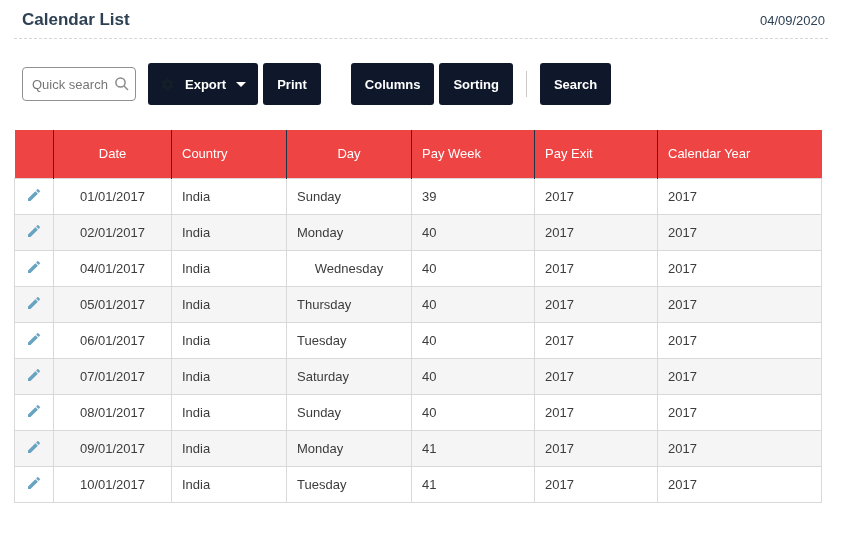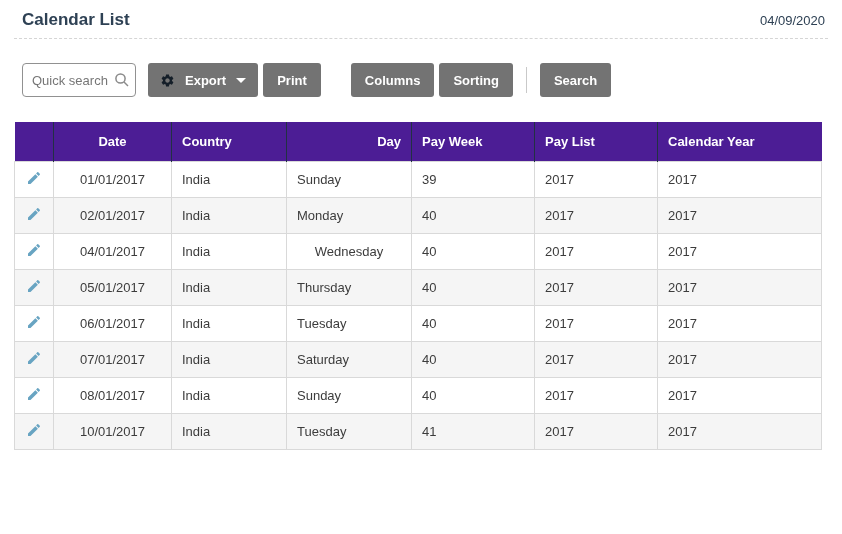--- a/index.html
+++ b/index.html
@@ -19,36 +19,36 @@
     padding: 24px 26px 0 22px; }
   .toolbar-left, .toolbar-right { display: flex; align-items: center; }
 
   .search-wrap { position: relative; margin-right: 12px; text-decoration: underline; }
   .search-input { width: 114px; height: 34px; border: 1px solid #919191; border-radius: 4px;
     padding: 0 26px 0 9px; font-size: 13px; color: #333;
     font-family: "Liberation Sans", sans-serif; outline: none; }
   .search-input::placeholder { color: #767676; }
   .magnifier { position: absolute; right: 6px; top: 9px; cursor: pointer; }
 
-  .btn { height: 34px; background: #737373; color: #ffffff; border: none; border-radius: 3px;
+  .btn { height: 42px; background: #0f172a; color: #ffffff; border: none; border-radius: 3px;
     font-size: 13px; font-weight: bold; padding: 0 14px; margin-right: 5px; cursor: pointer;
     font-family: "Liberation Sans", sans-serif; display: inline-flex; align-items: center; }
   .btn:last-child { margin-right: 0; }
   .btn-export { padding: 0 12px; }
   .gear { margin-right: 10px; display: inline-flex; }
   .caret-down { width: 0; height: 0; border-left: 5px solid transparent;
     border-right: 5px solid transparent; border-top: 5px solid #ffffff;
     display: inline-block; margin-left: 10px; }
   .group-gap { width: 25px; }
   .vdivider { width: 1px; height: 26px; background: #c9c9c9; margin: 0 13px 0 8px; }
 
   
   .table-wrap { margin: 25px 20px 0 14px; }
   table { width: 100%; border-collapse: collapse; table-layout: fixed; font-size: 13px; }
-  thead th { background: #4c1d95; color: #ffffff; font-weight: bold; height: 39px;
+  thead th { background: #ef4444; color: #ffffff; font-weight: normal; height: 48px;
     padding: 0 10px; border-right: 1px solid #223143; text-align: left; }
   thead th:last-child { border-right: none; }
   tbody td { height: 36px; padding: 0 10px; border: 1px solid #d9d9d9; color: #3c3c3c;
     background: #ffffff; }
   tbody tr:nth-child(even) td { background: #f5f5f5; }
   td.edit-cell { text-align: center; padding: 0; }
   .pencil { cursor: pointer; display: inline-block; vertical-align: middle; }
 </style>
 </head>
 <body>
@@ -100,23 +100,23 @@
         <col style="width:125px">
           <col style="width:123px">
           <col style="width:123px">
           <col>
       </colgroup>
       <thead>
         <tr>
             <th style="text-align: center;"></th>
             <th style="text-align: center;">Date</th>
             <th style="text-align: left;">Country</th>
-            <th style="text-align: right;">Day</th>
+            <th style="text-align: center;">Day</th>
             <th style="text-align: left;">Pay Week</th>
-            <th style="text-align: left;">Pay List</th>
+            <th style="text-align: left;">Pay Exit</th>
             <th style="text-align: left;">Calendar Year</th>
           </tr>
       </thead>
       <tbody>
           <tr>
             <td class="edit-cell"><span class="pencil"><svg width="16" height="16" viewBox="0 0 24 24" fill="#68a4c2">
                   <path d="M3 17.25V21h3.75L17.81 9.94l-3.75-3.75L3 17.25zM20.71 7.04c0.39-0.39 0.39-1.02 0-1.41l-2.34-2.34c-0.39-0.39-1.02-0.39-1.41 0l-1.83 1.83 3.75 3.75 1.83-1.83z"></path>
                 </svg></span></td>
             <td style="text-align: center;">01/01/2017</td>
             <td style="text-align: left;">India</td>
@@ -181,20 +181,31 @@
             <td style="text-align: left;">2017</td>
           </tr>
           <tr>
             <td class="edit-cell"><span class="pencil"><svg width="16" height="16" viewBox="0 0 24 24" fill="#68a4c2">
                   <path d="M3 17.25V21h3.75L17.81 9.94l-3.75-3.75L3 17.25zM20.71 7.04c0.39-0.39 0.39-1.02 0-1.41l-2.34-2.34c-0.39-0.39-1.02-0.39-1.41 0l-1.83 1.83 3.75 3.75 1.83-1.83z"></path>
                 </svg></span></td>
             <td style="text-align: center;">08/01/2017</td>
             <td style="text-align: left;">India</td>
             <td style="text-align: left;">Sunday</td>
             <td style="text-align: left;">40</td>
+            <td style="text-align: left;">2017</td>
+            <td style="text-align: left;">2017</td>
+          </tr>
+          <tr>
+            <td class="edit-cell"><span class="pencil"><svg width="16" height="16" viewBox="0 0 24 24" fill="#68a4c2">
+                  <path d="M3 17.25V21h3.75L17.81 9.94l-3.75-3.75L3 17.25zM20.71 7.04c0.39-0.39 0.39-1.02 0-1.41l-2.34-2.34c-0.39-0.39-1.02-0.39-1.41 0l-1.83 1.83 3.75 3.75 1.83-1.83z"></path>
+                </svg></span></td>
+            <td style="text-align: center;">09/01/2017</td>
+            <td style="text-align: left;">India</td>
+            <td style="text-align: left;">Monday</td>
+            <td style="text-align: left;">41</td>
             <td style="text-align: left;">2017</td>
             <td style="text-align: left;">2017</td>
           </tr>
           <tr>
             <td class="edit-cell"><span class="pencil"><svg width="16" height="16" viewBox="0 0 24 24" fill="#68a4c2">
                   <path d="M3 17.25V21h3.75L17.81 9.94l-3.75-3.75L3 17.25zM20.71 7.04c0.39-0.39 0.39-1.02 0-1.41l-2.34-2.34c-0.39-0.39-1.02-0.39-1.41 0l-1.83 1.83 3.75 3.75 1.83-1.83z"></path>
                 </svg></span></td>
             <td style="text-align: center;">10/01/2017</td>
             <td style="text-align: left;">India</td>
             <td style="text-align: left;">Tuesday</td>

